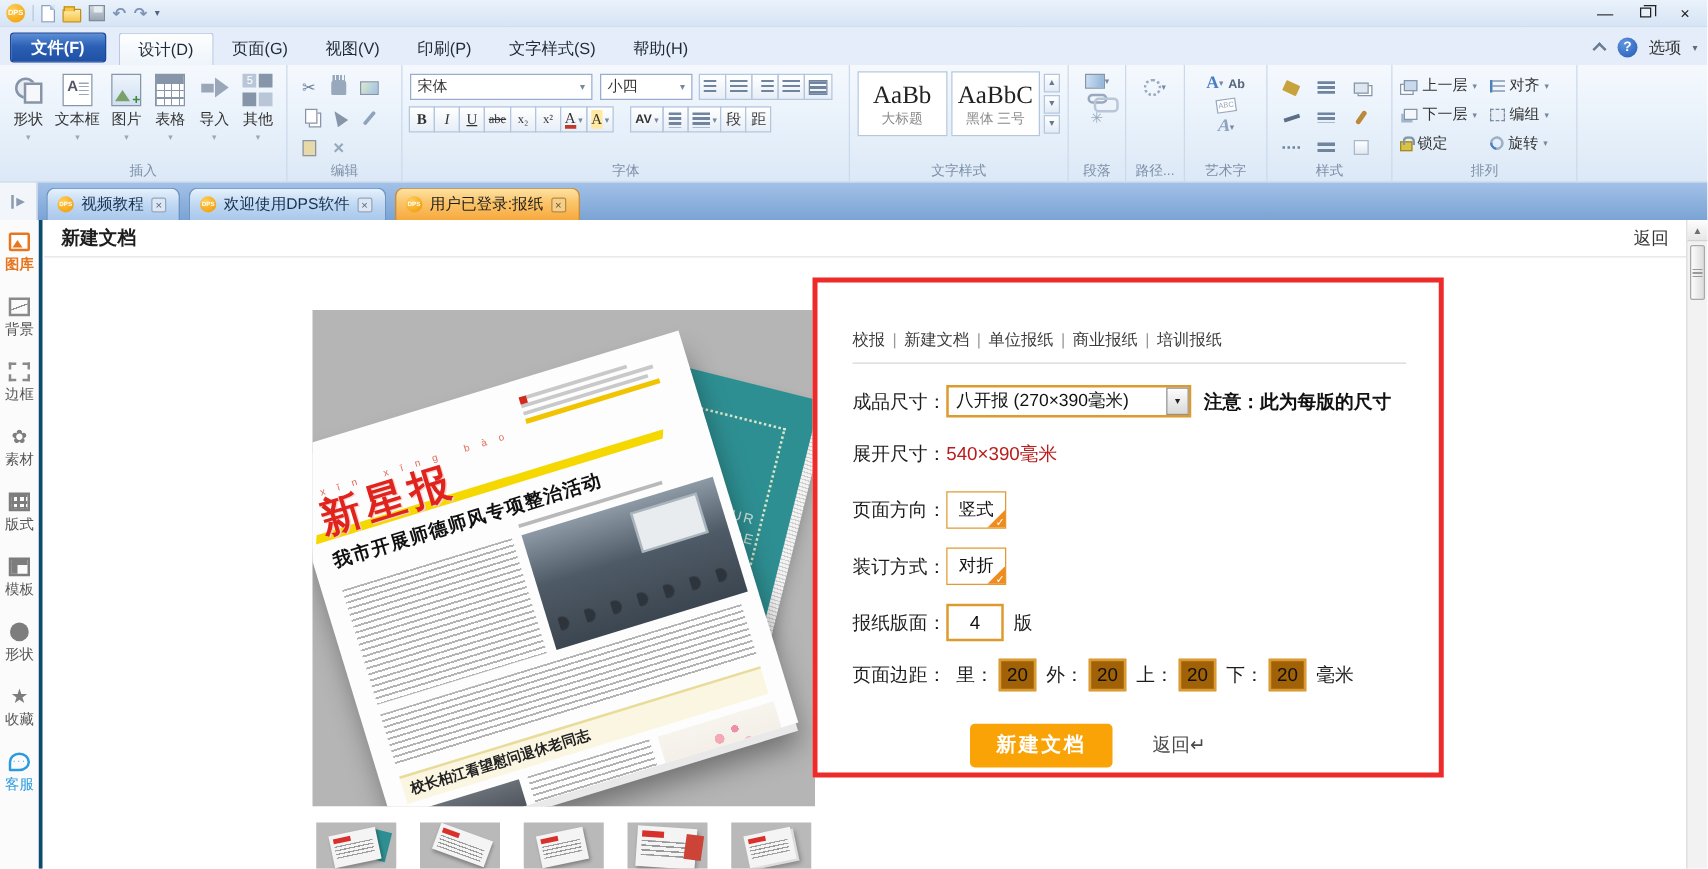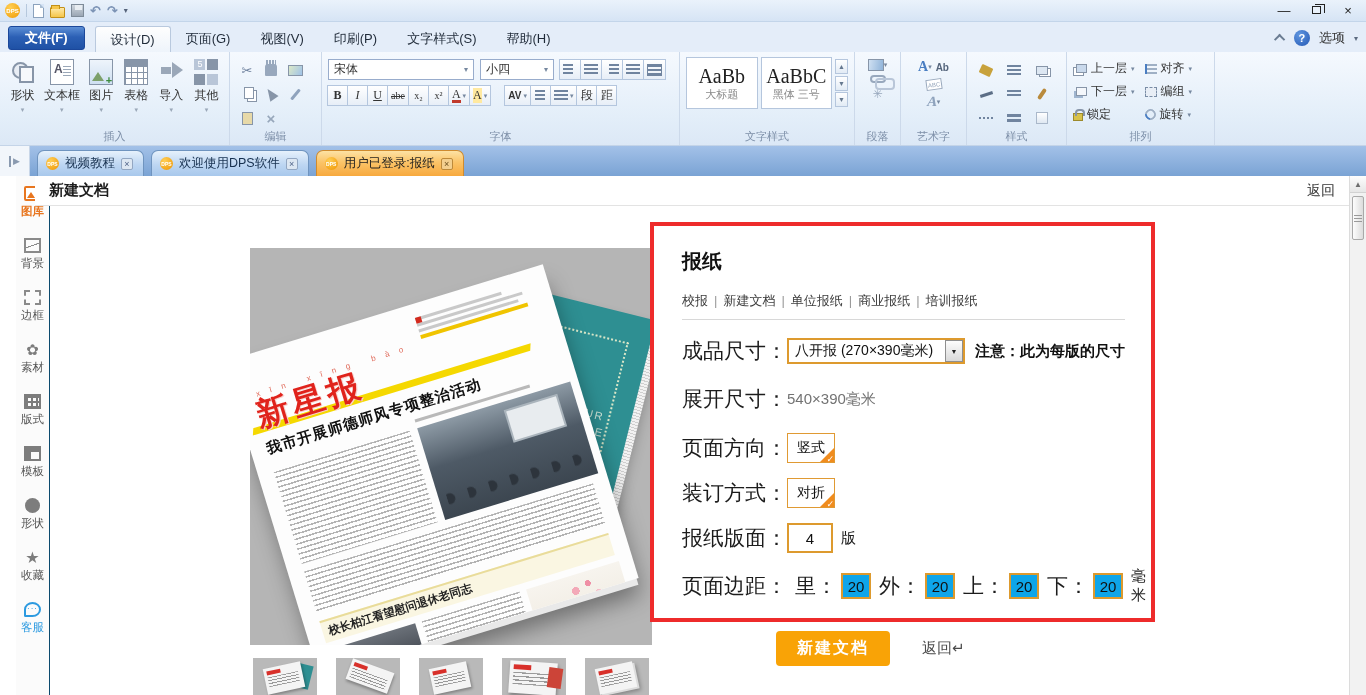--- a/index.html
+++ b/index.html
@@ -155,21 +155,21 @@
   .dtab.active { background:linear-gradient(#fde2a4,#fbc468 45%,#f7a93e); border-color:#cf8b2f; color:#1d1d1d; }
   .dtab-badge { width:13px; height:13px; border-radius:50%; background:radial-gradient(circle at 35% 30%,#ffcf56,#ef9400);
     color:#fff; font-size:5px; font-weight:bold; display:flex; align-items:center; justify-content:center; flex:none;}
   .dtab-close { width:12px; height:12px; border:1px solid #93a7c2; border-radius:2px; background:#dde7f2;
     color:#51658a; font-size:9px; line-height:10px; text-align:center; }
   .dtab.active .dtab-close { background:#f3cf8e; border-color:#bd8a3a; color:#6b4f1d; }
 
   
   .content-bg { position:absolute; left:0; top:176px; width:1366px; height:519px; background:#fff; }
 
-  .sidebar { position:absolute; left:0; top:176px; width:34px; height:519px; background:#fbfbfb; border-right:1px solid #0c4a6e;margin-left:16px; }
+  .sidebar { position:absolute; left:0; top:176px; width:34px; height:519px; background:#fbfbfb; border-right:3px solid #0c4a6e; }
   .side-item { height:52px; display:flex; flex-direction:column; align-items:center; justify-content:center; gap:3px; }
   .side-label { font-size:11.5px; color:#555; white-space:nowrap; }
   .side-item.active .side-label { color:#e8761f; font-weight:bold; }
   .side-item.service .side-label { color:#2c9ae0; }
   .si { width:17px; height:15px; position:relative; }
   .si-gallery { border:2px solid #e8761f; border-radius:2px; background:#fff; }
   .si-gallery::before { content:""; position:absolute; left:1px; bottom:1px; border-style:solid; border-width:0 4px 6px 4px; border-color:transparent transparent #e8761f transparent; }
   .si-bg { border:2px solid #8a8a8a; background:linear-gradient(160deg, transparent 46%, #8a8a8a 47% 53%, transparent 54%); }
   .si-border { border:2px dashed #8a8a8a; }
   .si-material { border:none; color:#7d7d7d; font-size:15px; line-height:15px; text-align:center; }
@@ -238,35 +238,35 @@
   .thumb:nth-child(5) .t-sheet { box-shadow:2px 2px 0 #dcdcdc, 3px 4px 4px rgba(0,0,0,.3); }
 
   
   .panel { position:absolute; left:650px; top:222px; width:505px; height:400px; background:#fff; border:4px solid #ee2b2b; }
   .panel-inner { position:relative; width:100%; height:100%; padding:20px 26px 0 28px; }
   .panel-title { font-size:20px; font-weight:bold; color:#111; margin-top:2px; }
   .tagline { margin-top:17px; font-size:13px; color:#3c3c3c; }
   .tagline .sep { color:#999; margin:0 6px; }
   .panel-hr { margin-top:9px; border:none; border-top:1px solid #d8d8d8; }
   .frow { display:flex; align-items:center; margin-top:17px; }
-  .flabel { font-size:21px; color:#1c1c1c; white-space:nowrap; }
+  .flabel { font-size:15px; color:#1c1c1c; white-space:nowrap; }
   .selectbox { display:flex; align-items:center; border:2px solid #dd9a2e; background:#fff; height:26px; width:196px; }
   .selectbox .sel-text { flex:1; font-size:14px; color:#111; padding:0 6px; white-space:nowrap; }
   .selectbox .sel-btn { width:18px; height:22px; border:1px solid #8f8f8f; background:linear-gradient(#fdfdfd,#d9d9d9);
     display:flex; align-items:center; justify-content:center; font-size:7px; color:#222; margin-right:0px; }
   .fnote { font-size:15px; font-weight:bold; color:#111; margin-left:10px; white-space:nowrap;text-align:center; }
-  .fvalue { font-size:15px; color:#737373; }
+  .fvalue { font-size:15px; color:#b91c1c; }
   .chkbtn { position:relative; border:1px solid #e09a33; background:#fff; font-size:14px; color:#111;
     padding:5px 9px; overflow:hidden; }
   .chkbtn::after { content:""; position:absolute; right:-1px; bottom:-1px; border-style:solid; border-width:0 0 16px 16px; border-color:transparent transparent #f08c1e transparent; }
   .chkbtn .chk { position:absolute; right:0px; bottom:-2px; z-index:1; color:#fff; font-size:9px; }
   .numbox { width:46px; height:30px; border:2px solid #dd9a2e; text-align:center; font-size:15px; color:#111; background:#fff; }
   .funit { font-size:15px; color:#1c1c1c; margin-left:8px; }
   .mgroup { display:flex; align-items:center; margin-left:8px; }
-  .mbox { width:30px; height:26px; border:2px solid #dd9a2e; text-align:center; font-size:15px; color:#111; background:#0ea5e9; margin-left:4px; }
+  .mbox { width:30px; height:26px; border:2px solid #dd9a2e; text-align:center; font-size:15px; color:#111; background:#a16207; margin-left:4px; }
   .btnrow { display:flex; align-items:center; margin-top:26px; margin-left:94px; gap:32px; }
   .create-btn { background:#f9a306; color:#fff; font-size:16px; font-weight:bold; border:none; border-radius:4px;
     width:114px; height:35px; letter-spacing:2px; }
   .return-link { font-size:15px; color:#4a4a4a; }
 
   
   .vscroll { position:absolute; right:0; top:176px; width:17px; height:519px; background:#f2f2f2; border-left:1px solid #dcdcdc; }
   .sb-up { height:17px; display:flex; align-items:center; justify-content:center; font-size:8px; color:#6e6e6e; background:linear-gradient(#fdfdfd,#e6e6e6); border-bottom:1px solid #d2d2d2; }
   .sb-thumb { margin:3px 2px 0; height:44px; border:1px solid #a9a9a9; border-radius:2px; background:linear-gradient(90deg,#fdfdfd,#dcdcdc);
     display:flex; align-items:center; justify-content:center; }
@@ -469,20 +469,29 @@
           <span class="tiny-caret" style="font-size:7px;color:#7688a0">▾</span>
         </div>
       <div class="sicon">
           <span class="sh-link"></span>
         </div>
       <div class="sicon sh-burst">✳</div>
     </div>
     <div class="rgroup-label">段落</div>
   </div>
 
+  <div class="rgroup" style="width:47px">
+    <div class="vstack" style="align-items:center; padding-top:6px">
+      <div class="sicon">
+          <span class="sh-gear"></span>
+          <span class="tiny-caret" style="font-size:7px;color:#7688a0">▾</span>
+        </div>
+    </div>
+    <div class="rgroup-label">路径...</div>
+  </div>
 
   <div class="rgroup" style="width:66px">
     <div class="vstack">
       <div class="sicon">
           <span class="sh-worda">A</span>
           <span class="tiny-caret" style="font-size:7px;color:#7688a0">▾</span>
           <span class="sh-ab" style="margin-left:4px">Ab</span>
         </div>
       <div class="sicon">
           <span class="sh-seal">ABC</span>
@@ -686,21 +695,20 @@
   <div class="thumb">
       <div class="t-sheet"></div>
     </div>
   <div class="thumb">
       <div class="t-sheet"></div>
     </div>
 </div>
 
 <div class="panel">
   <div class="panel-inner">
-    <div class="panel-title">报纸</div>
 
     <div class="tagline">
       <span>校报</span><span class="sep">|</span><span>新建文档</span><span class="sep">|</span><span>单位报纸</span><span class="sep">|</span><span>商业报纸</span><span class="sep">|</span><span>培训报纸</span>
     </div>
     <hr class="panel-hr">
 
     <div class="frow">
       <span class="flabel">成品尺寸：</span>
       <div class="selectbox">
         <span class="sel-text">八开报 (270×390毫米)</span>

